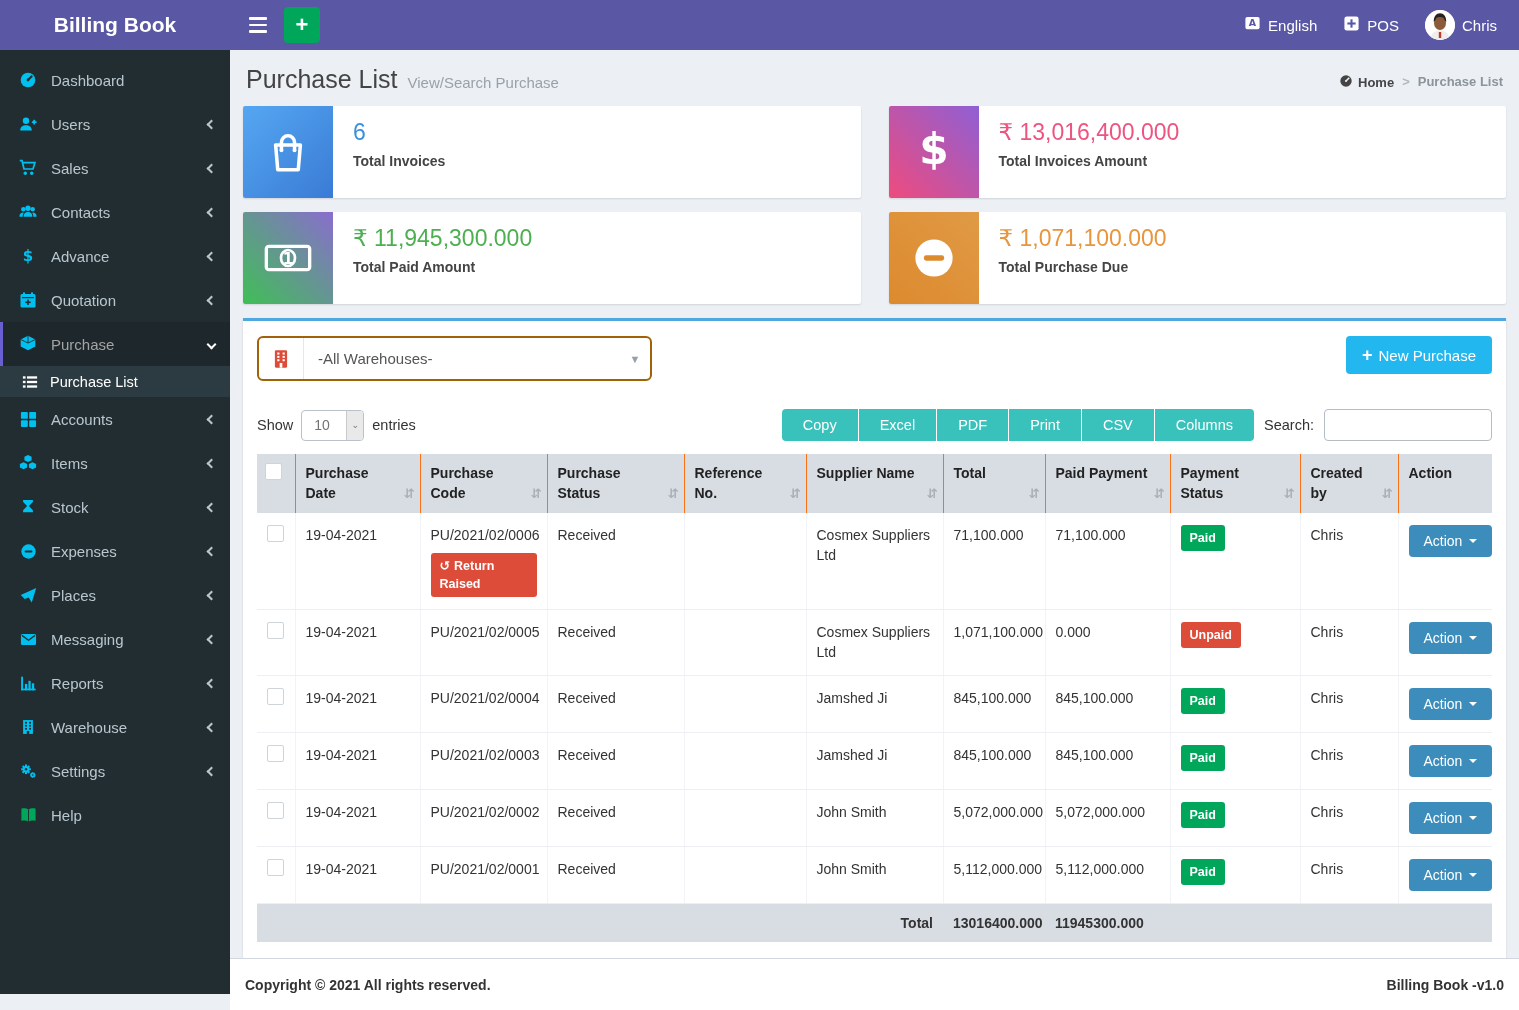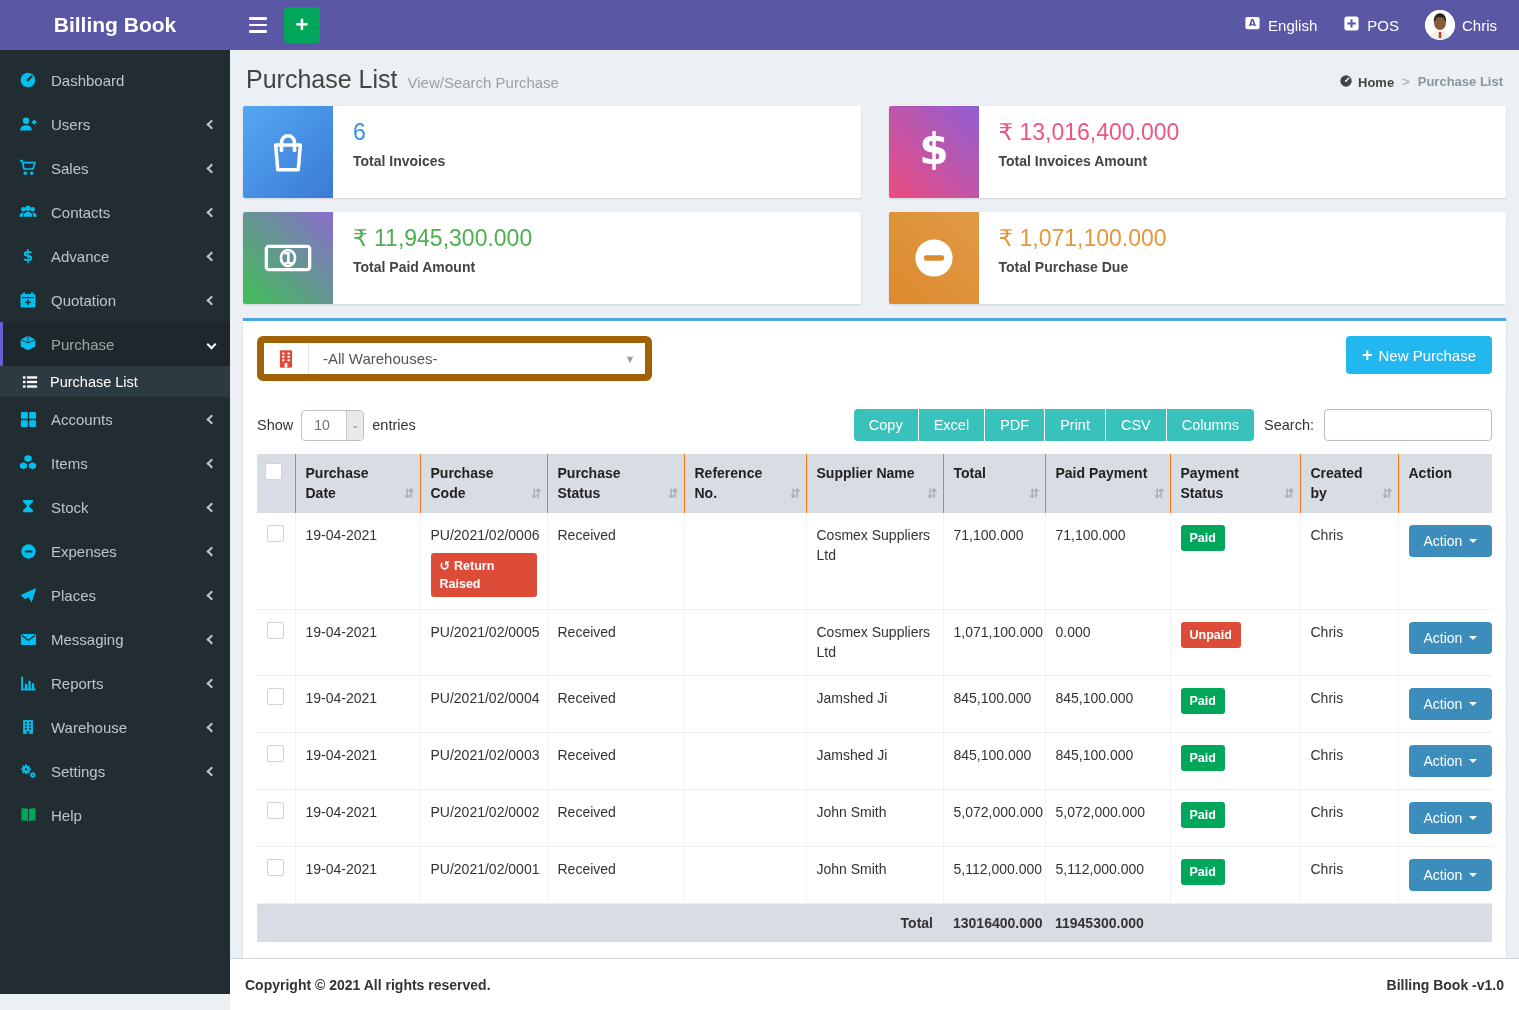--- a/index.html
+++ b/index.html
@@ -48,36 +48,36 @@
   .grad-pink   { background:linear-gradient(45deg,#ee4b7e,#8f5fd4); }
   .grad-green  { background:linear-gradient(45deg,#3fbf55,#8a6dce); }
   .grad-orange { background:linear-gradient(45deg,#dd8a2e,#e09a45); }
   .card-body { padding:13px 20px; }
   .card-value { font-size:23px; font-weight:500; }
   .card-label { font-size:14px; font-weight:bold; color:#444; margin-top:7px; }
 
   
   .panel { margin-top:14px; background:#fff; border-top:3px solid #4fa7e0; box-shadow:0 1px 2px rgba(0,0,0,.12); padding:15px 14px 14px 14px; position:relative; }
   .panel-toprow { display:flex; align-items:flex-start; justify-content:space-between; }
-  .wh-select { display:flex; align-items:stretch; width:395px; height:45px; border:7px solid #a16207; border-radius:6px; background:#fff; cursor:pointer; }
+  .wh-select { display:flex; align-items:stretch; width:395px; height:45px; border:2px solid #a16207; border-radius:6px; background:#fff; cursor:pointer; }
   .wh-icon { width:45px; display:flex; align-items:center; justify-content:center; border-right:1px solid #e3e6ea; }
   .wh-text { flex:1; display:flex; align-items:center; padding:0 14px; font-size:15px; color:#555; }
   .wh-caret { width:30px; display:flex; align-items:center; justify-content:center; color:#9aa0a8; font-size:11px; }
   .new-purchase { background:#23b7f0; color:#fff; border:none; border-radius:4px; height:38px; padding:0 16px; font-size:15px; cursor:pointer; display:flex; align-items:center; gap:6px; }
   .new-purchase .plus { font-size:18px; font-weight:bold; }
 
   
   .dt-controls { display:flex; align-items:center; justify-content:space-between; margin-top:28px; }
   .dt-length { display:flex; align-items:center; gap:8px; font-size:14.5px; color:#333; }
   .select-wrap { position:relative; }
   .page-size { appearance:none; -webkit-appearance:none; width:63px; height:31px; border:1px solid #b9c2ca; border-radius:4px; background:#fff; font-size:14px; color:#737373; padding:0 22px 0 12px; }
   .select-wrap .spin { position:absolute; top:1px; right:1px; bottom:1px; width:17px; background:#e9e9e9; border-left:1px solid #c9c9c9; border-radius:0 3px 3px 0; display:flex; align-items:center; justify-content:center; font-size:9px; color:#777; pointer-events:none; }
   .dt-right { display:flex; align-items:center; gap:10px; }
   .export-group { display:flex; }
-  .export-btn { background:#39c2bb; color:#fff; border:none; font-size:14.5px; padding:8px 15px; margin-right:1px; cursor:pointer; }
+  .export-btn { background:#39c2bb; color:#fff; border:none; font-size:14.5px; padding:8px 21px; margin-right:1px; cursor:pointer; }
   .export-btn:first-child { border-radius:4px 0 0 4px; }
   .export-btn:last-child { border-radius:0 4px 4px 0; margin-right:0; }
   .search-label { font-size:14.5px; color:#333; }
   .search-input { width:168px; height:32px; border:1px solid #b4bcc4; border-radius:4px; padding:0 8px; font-size:14px; }
 
   
   table.dt { width:100%; border-collapse:collapse; margin-top:13px; font-size:14px; color:#333; table-layout:fixed; }
   .dt thead th { background:#d8dce3; text-align:left; font-weight:bold; color:#222; padding:9px 20px 9px 10px; position:relative; vertical-align:top; line-height:1.45; border-right:1px solid #f97316; }
   .dt thead th:last-child { border-right:none; padding-right:10px; }
   .dt thead th .sort { position:absolute; right:5px; bottom:9px; color:#aab0b8; font-size:13px; cursor:pointer; }

